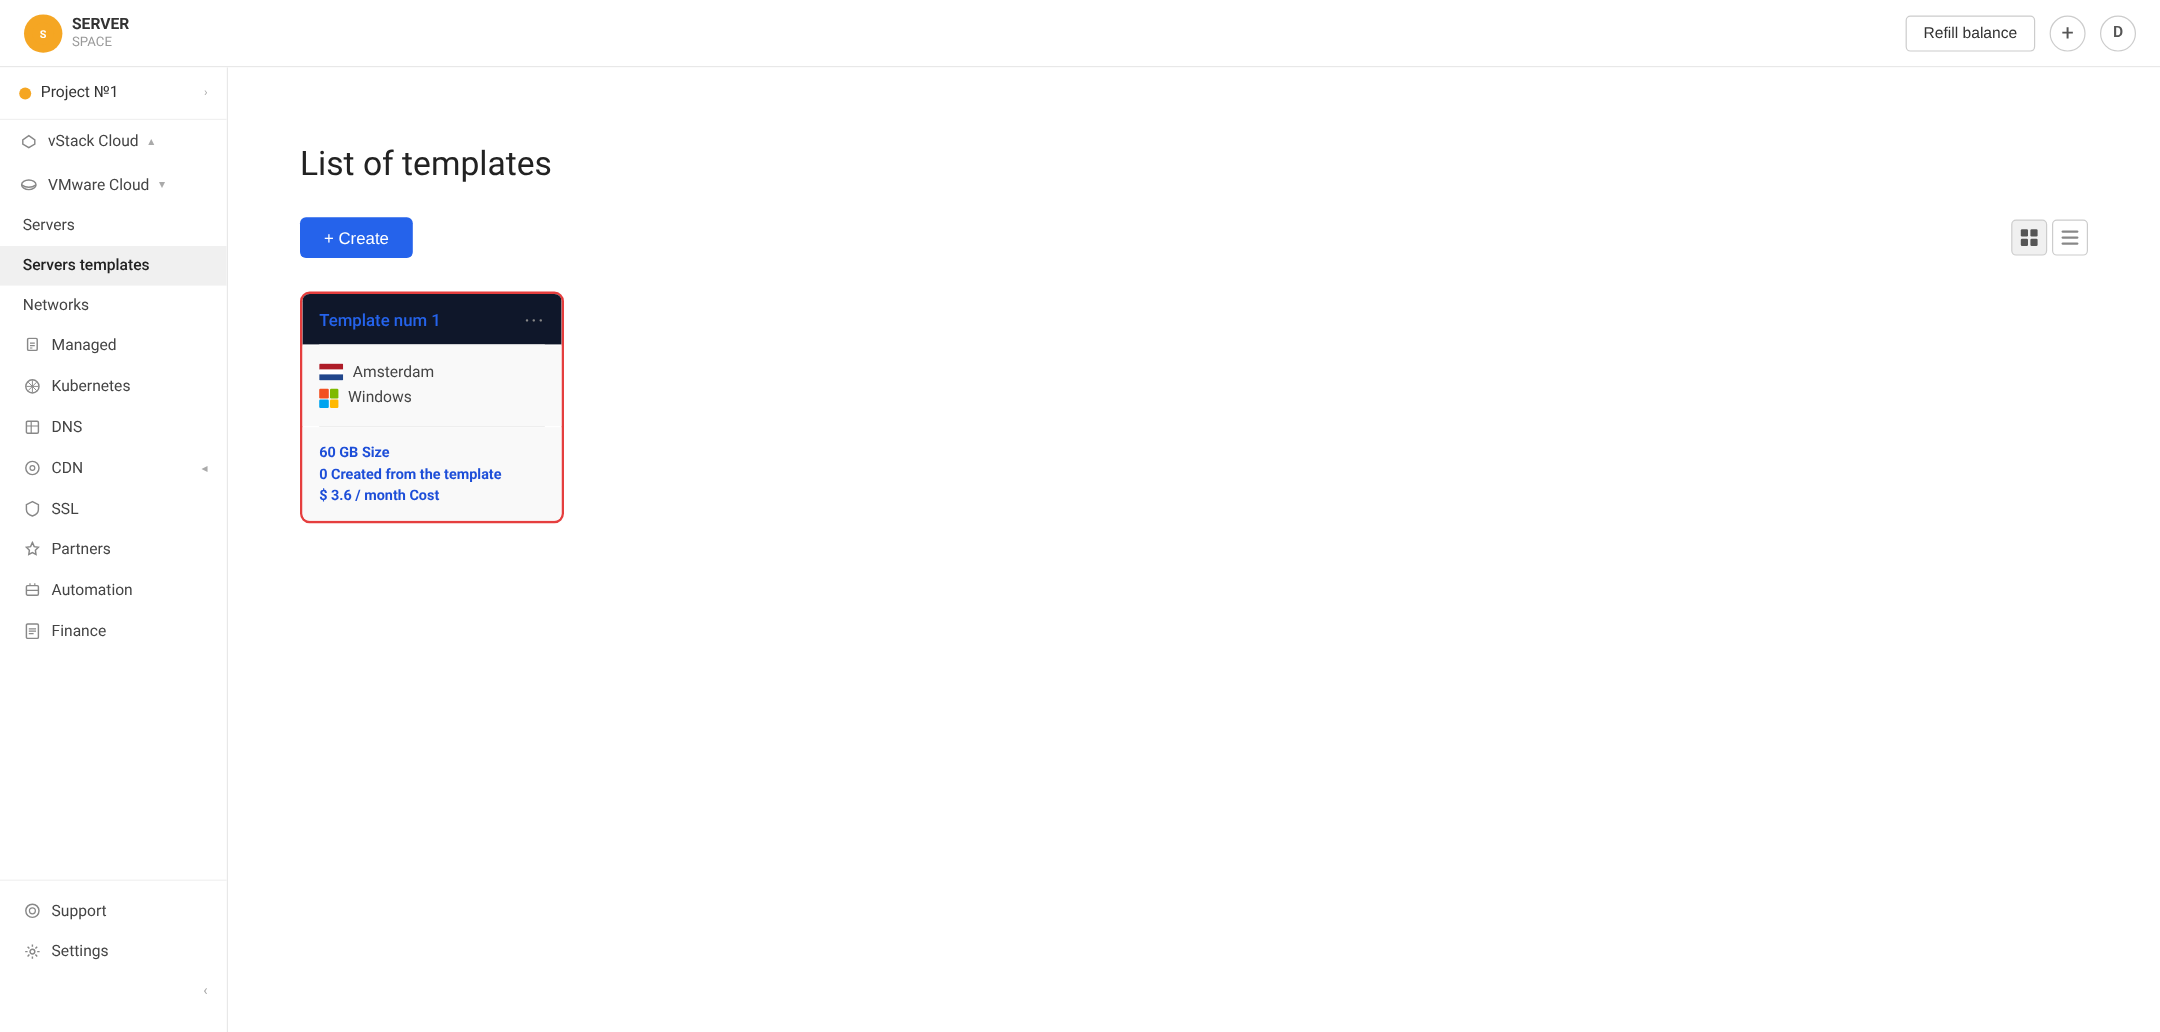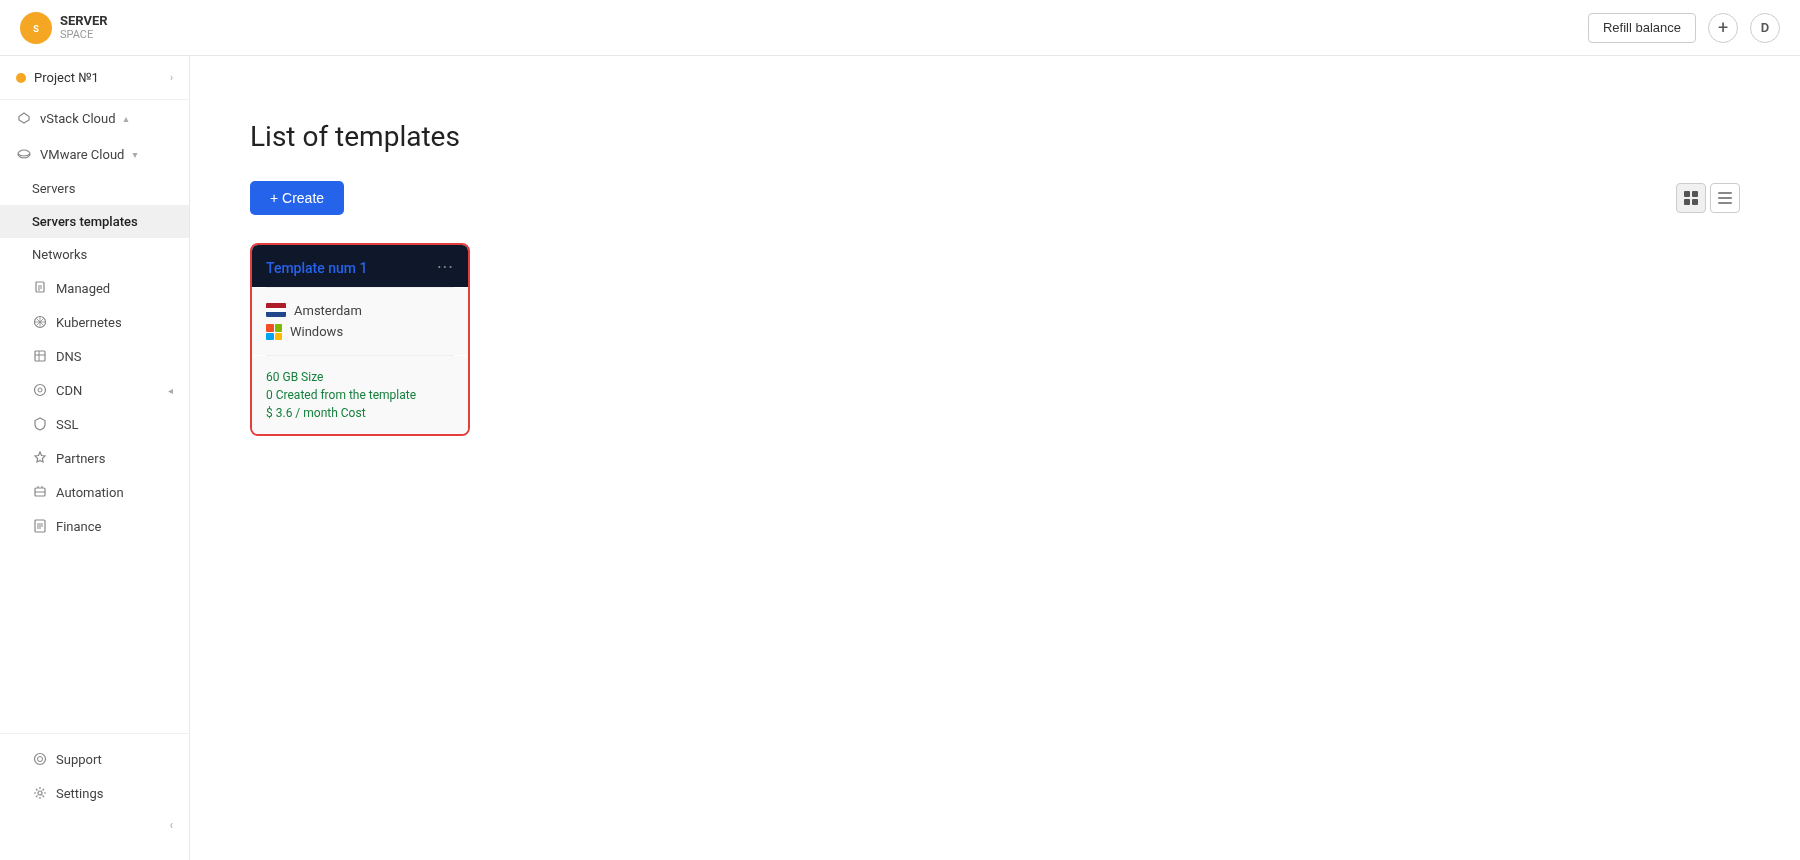--- a/index.html
+++ b/index.html
@@ -136,21 +136,21 @@
       align-items: center;
       justify-content: center;
       color: #888;
       font-size: 14px;
       flex-shrink: 0;
     }
     .sidebar-item {
       display: flex;
       align-items: center;
       gap: 8px;
-      padding: 9px 16px 9px 32px;
+      padding: 9px 16px 9px 19px;
       cursor: pointer;
       font-size: 13px;
       color: #444;
     }
     .sidebar-item.active {
       background: #f0f0f0;
       font-weight: 500;
       color: #222;
     }
     .sidebar-item-label { flex: 1; }
@@ -305,22 +305,22 @@
     .card-stats {
       padding: 12px 14px;
       background: #f9f9f9;
     }
     .card-stat-row {
       font-size: 12px;
       color: #666;
       padding: 2px 0;
     }
     .card-stat-row span {
-      font-weight: 400;
-      color: #15803d;
+      font-weight: 700;
+      color: #1d4ed8;
     }
   </style>
 </head>
 <body>
 
 <header class="top-header">
   <div class="logo">
     <div class="logo-circle">
       <svg width="20" height="20" viewBox="0 0 20 20">
         <circle cx="10" cy="10" r="9" fill="#f5a623"></circle>

